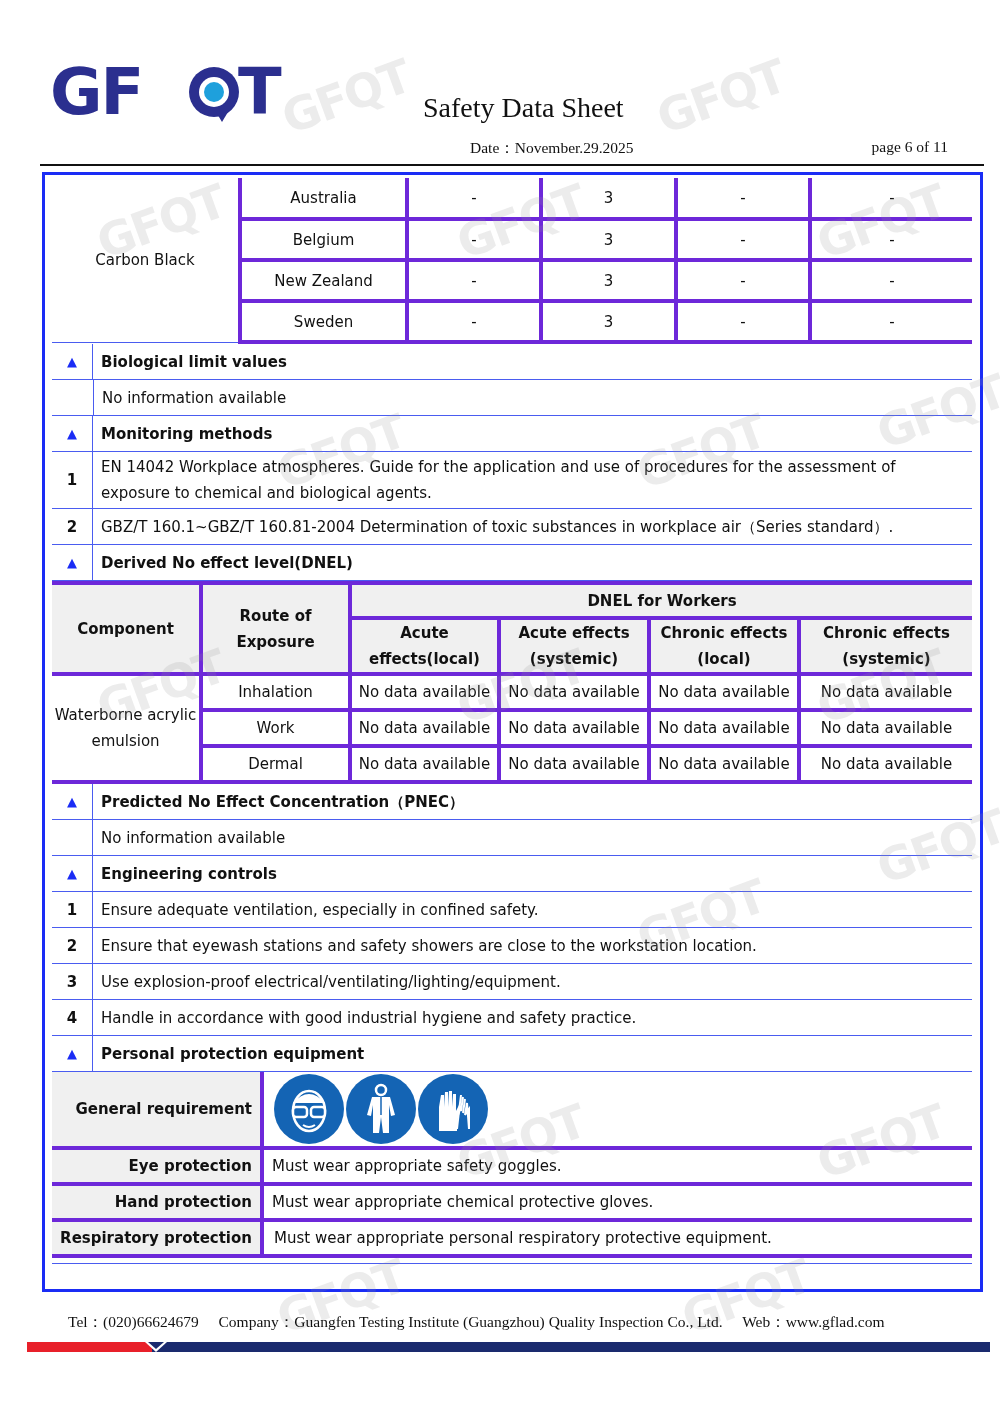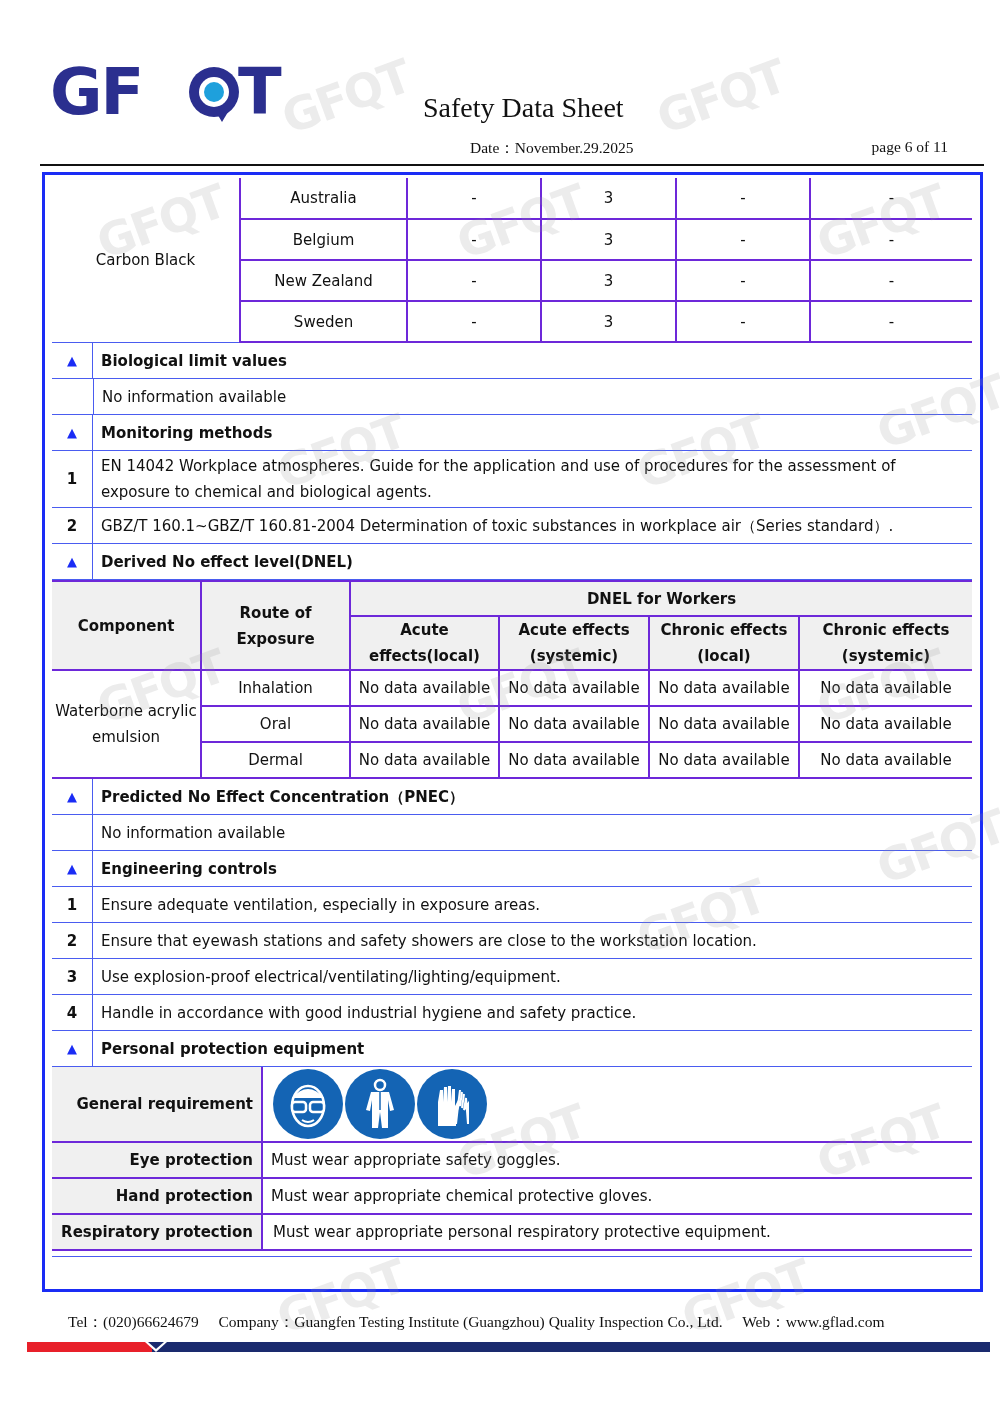--- a/index.html
+++ b/index.html
@@ -15,21 +15,21 @@
   .meta-row .page { position: absolute; right: 0; }
   .header-rule { position: absolute; left: 40px; right: 16px; top: 164px; border-top: 2px solid #111; }
 
   
   .frame { position: absolute; left: 42px; top: 172px; width: 941px; height: 1120px; border: 3px solid #1a2cf5; }
   .content { position: absolute; left: 52px; top: 178px; width: 920px; }
 
   .watermark { position: absolute; font-family: "DejaVu Sans", sans-serif; font-weight: bold; font-size: 46px; color: rgba(150,150,150,0.18); transform: rotate(-20deg); pointer-events: none; letter-spacing: -2px; }
 
   table { border-collapse: collapse; width: 920px; table-layout: fixed; font-size: 15px; }
-  td, th { border: 2px solid #6d28d9; }
+  td, th { border: 4px solid #6d28d9; }
   .t-exposure td { height: 41px; text-align: center; vertical-align: middle; }
   .t-exposure tr:first-child td { border-top: none; }
   .t-exposure td:first-child { border-left: none; }
   .t-exposure td:last-child { border-right: none; }
 
   .sec { width: 920px; display: flex; border-bottom: 1px solid #4a5cf0; }
   .sec .mark { width: 41px; border-right: 1px solid #4a5cf0; display: flex; align-items: center; justify-content: center; font-size: 13px; color: #1a2cf5; font-weight: bold; }
   .sec .body { flex: 1; padding: 4px 8px; display: flex; align-items: center; font-size: 15px; line-height: 26px; }
   .sec.h .body { font-weight: bold; text-align: center; }
 
@@ -170,21 +170,21 @@
     <tbody>
       <tr>
         <td rowspan="3" style="line-height:26px;">Waterborne acrylic emulsion</td>
         <td>Inhalation</td>
         <td>No data available</td>
         <td>No data available</td>
         <td>No data available</td>
         <td>No data available</td>
       </tr>
       <tr>
-        <td>Oral</td>
+        <td>Work</td>
         <td>No data available</td>
         <td>No data available</td>
         <td>No data available</td>
         <td>No data available</td>
       </tr>
       <tr>
         <td>Dermal</td>
         <td>No data available</td>
         <td>No data available</td>
         <td>No data available</td>
@@ -201,21 +201,21 @@
     <div class="mark"></div>
     <div class="body">No information available</div>
   </div>
 
   <div class="sec h" style="height:36px;">
     <div class="mark">▲</div>
     <div class="body">Engineering controls</div>
   </div>
   <div class="sec" style="height:36px;">
     <div class="mark" style="color:#111;font-size:15px;">1</div>
-    <div class="body">Ensure adequate ventilation, especially in exposure areas.</div>
+    <div class="body">Ensure adequate ventilation, especially in confined safety.</div>
   </div>
   <div class="sec" style="height:36px;">
     <div class="mark" style="color:#111;font-size:15px;">2</div>
     <div class="body">Ensure that eyewash stations and safety showers are close to the workstation location.</div>
   </div>
   <div class="sec" style="height:36px;">
     <div class="mark" style="color:#111;font-size:15px;">3</div>
     <div class="body">Use explosion-proof electrical/ventilating/lighting/equipment.</div>
   </div>
   <div class="sec" style="height:36px;">

